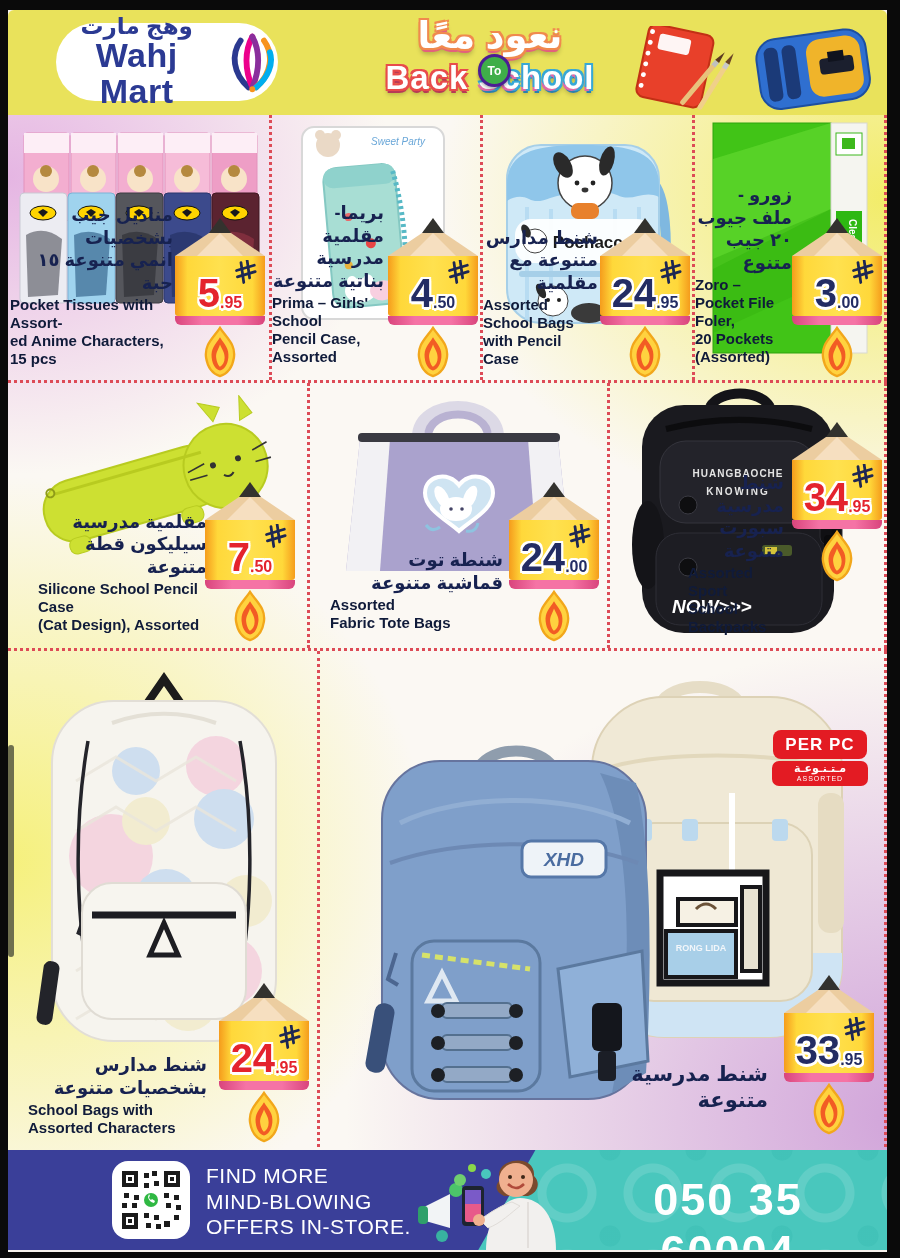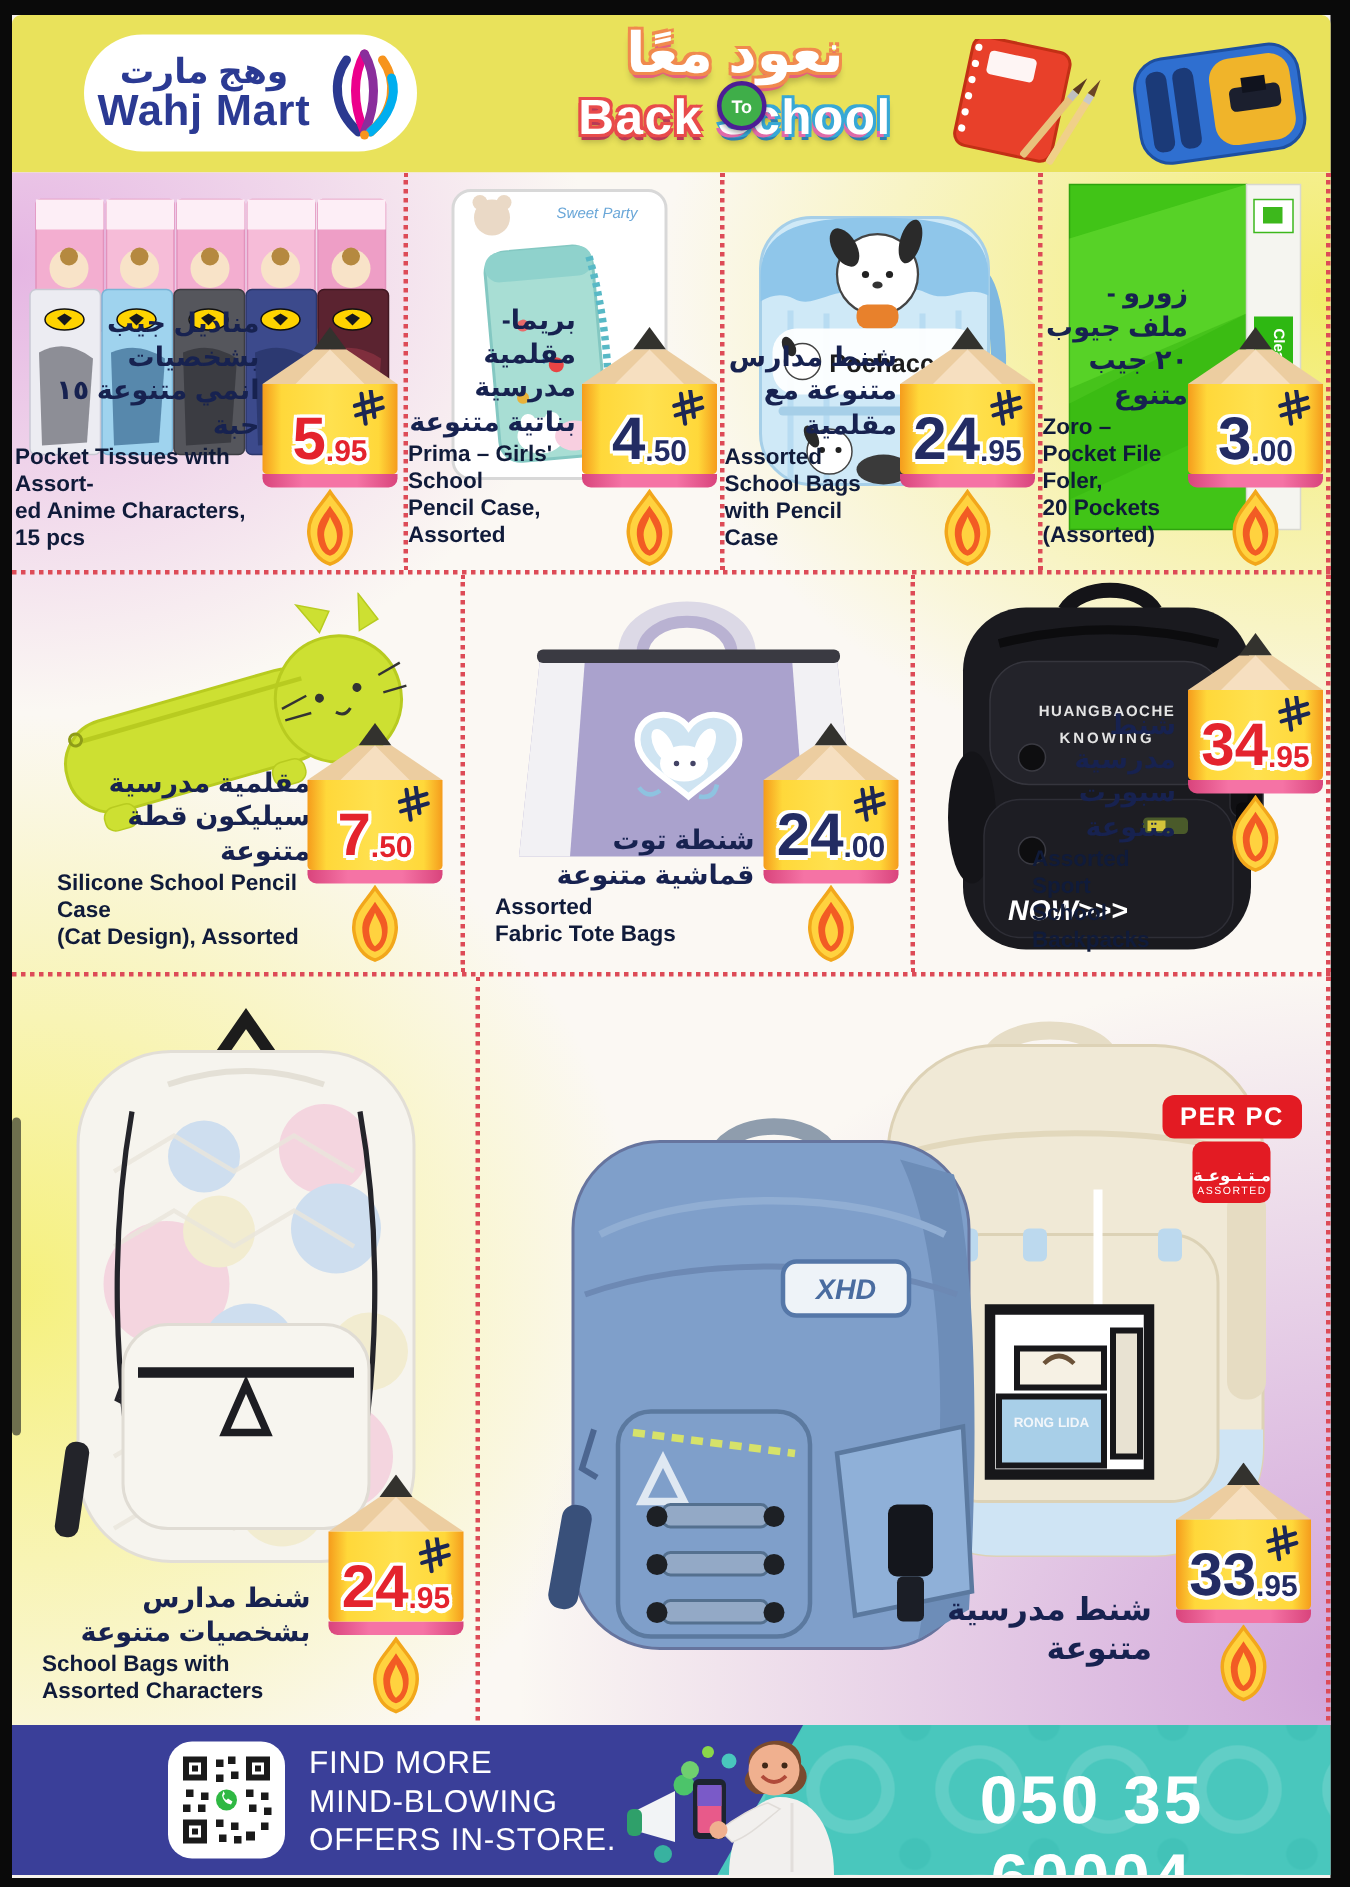--- a/index.html
+++ b/index.html
@@ -6,21 +6,21 @@
   body{width:900px;height:1258px;background:#0a0a0a;position:relative;overflow:hidden;
        font-family:"Liberation Sans","DejaVu Sans",sans-serif;}
   .flyer{position:absolute;left:8px;top:10px;width:879px;height:1242px;background:#f7f3ee;}
 
   
   .header{position:relative;height:105px;background:#e9e25b;border-radius:6px 6px 0 0;}
   .logo-pill{position:absolute;left:48px;top:13px;width:222px;height:78px;background:#fff;
              border-radius:42px;display:flex;align-items:center;justify-content:center;gap:10px;}
   .logo-text{text-align:center;color:#2b3a93;font-weight:bold;line-height:1.05;}
   .logo-ar{font-size:23px;}
-  .logo-en{font-size:29px;letter-spacing:.5px;}
+  .logo-en{font-size:34px;letter-spacing:.5px;}
   .title-wrap{position:absolute;left:352px;top:4px;width:260px;text-align:center;}
   .t-ar{font-size:37px;font-weight:bold;color:#fff;direction:rtl;
         text-shadow:-2px -2px 0 #f08a4e,2px -2px 0 #f08a4e,-2px 2px 0 #f08a4e,2px 2px 0 #f08a4e,0 4px 0 #e4607c,0 6px 5px rgba(0,0,0,.25);}
   .t-en{font-size:33px;font-weight:bold;letter-spacing:1px;margin-top:2px;}
   .t-en .w1{color:#fff;text-shadow:-2px -2px 0 #e84b4b,2px -2px 0 #e84b4b,-2px 2px 0 #e84b4b,2px 2px 0 #e84b4b,0 4px 0 #b83a56,0 5px 5px rgba(0,0,0,.3);}
   .t-en .w2{color:#fff;text-shadow:-2px -2px 0 #37a8d6,2px -2px 0 #37a8d6,-2px 2px 0 #e06aa8,2px 2px 0 #37a8d6,0 4px 0 #2c7fb0,0 5px 5px rgba(0,0,0,.3);}
   .to-badge{position:absolute;left:118px;top:40px;width:27px;height:27px;border-radius:50%;
             background:#3fae49;border:3px solid #4c1d95;color:#fff;font-size:12px;font-weight:bold;
             display:flex;align-items:center;justify-content:center;z-index:3;box-shadow:0 2px 3px rgba(0,0,0,.3);}
   .hdr-art{position:absolute;}
@@ -46,28 +46,28 @@
 
   
   .tag{position:absolute;width:90px;display:flex;flex-direction:column;align-items:center;z-index:4;}
   .tag-body{width:90px;height:60px;position:relative;border-radius:0 0 3px 3px;
             background:linear-gradient(90deg,#f59c1c 0%,#ffd83a 14%,#ffe14f 50%,#ffd83a 86%,#f59c1c 100%);
             display:flex;align-items:flex-end;justify-content:center;}
   .tag-eraser{width:90px;height:9px;background:linear-gradient(90deg,#d9447c,#f573a5 30%,#f573a5 70%,#d9447c);border-radius:0 0 6px 6px;}
   .p-num{display:flex;align-items:flex-end;padding-bottom:6px;font-weight:bold;line-height:.85;
          text-shadow:-2px -2px 0 #fff,2px -2px 0 #fff,-2px 2px 0 #fff,2px 2px 0 #fff,-2px 0 0 #fff,2px 0 0 #fff,0 -2px 0 #fff,0 3px 0 #fff;}
   .pm{font-size:40px;}
-  .pc{font-size:20px;}
+  .pc{font-size:16px;}
   .riyal{position:absolute;top:4px;right:8px;}
   .flame{margin-top:1px;}
 
   
   .perpc{position:absolute;z-index:5;text-align:center;}
   .perpc .b1{background:#e31b23;color:#fff;font-weight:bold;font-size:17px;padding:5px 12px;border-radius:8px;letter-spacing:1px;}
-  .perpc .b2{background:#e31b23;color:#fff;margin:6px auto 0;width:52px;padding:18px 0 4px;border-radius:7px;line-height:1.05;}
+  .perpc .b2{background:#e31b23;color:#fff;margin:6px auto 0;width:96px;padding:2px 0 4px;border-radius:7px;line-height:1.05;}
   .perpc .b2 .a{font-size:11px;font-weight:bold;direction:rtl;}
   .perpc .b2 .e{font-size:7px;letter-spacing:1px;}
 
   
   .footer{position:relative;height:100px;background:#49c7bd;overflow:hidden;}
   .foot-pattern{position:absolute;inset:0;
      background-image:radial-gradient(circle, rgba(255,255,255,0) 20px, rgba(255,255,255,.13) 21px, rgba(255,255,255,.13) 29px, rgba(255,255,255,0) 30px),
                       radial-gradient(circle, rgba(0,150,140,.10) 10px, rgba(0,150,140,0) 11px);
      background-size:86px 86px,86px 86px;background-position:0 0,43px 43px;}
   .foot-blue{position:absolute;inset:0;background:#3a3f99;

